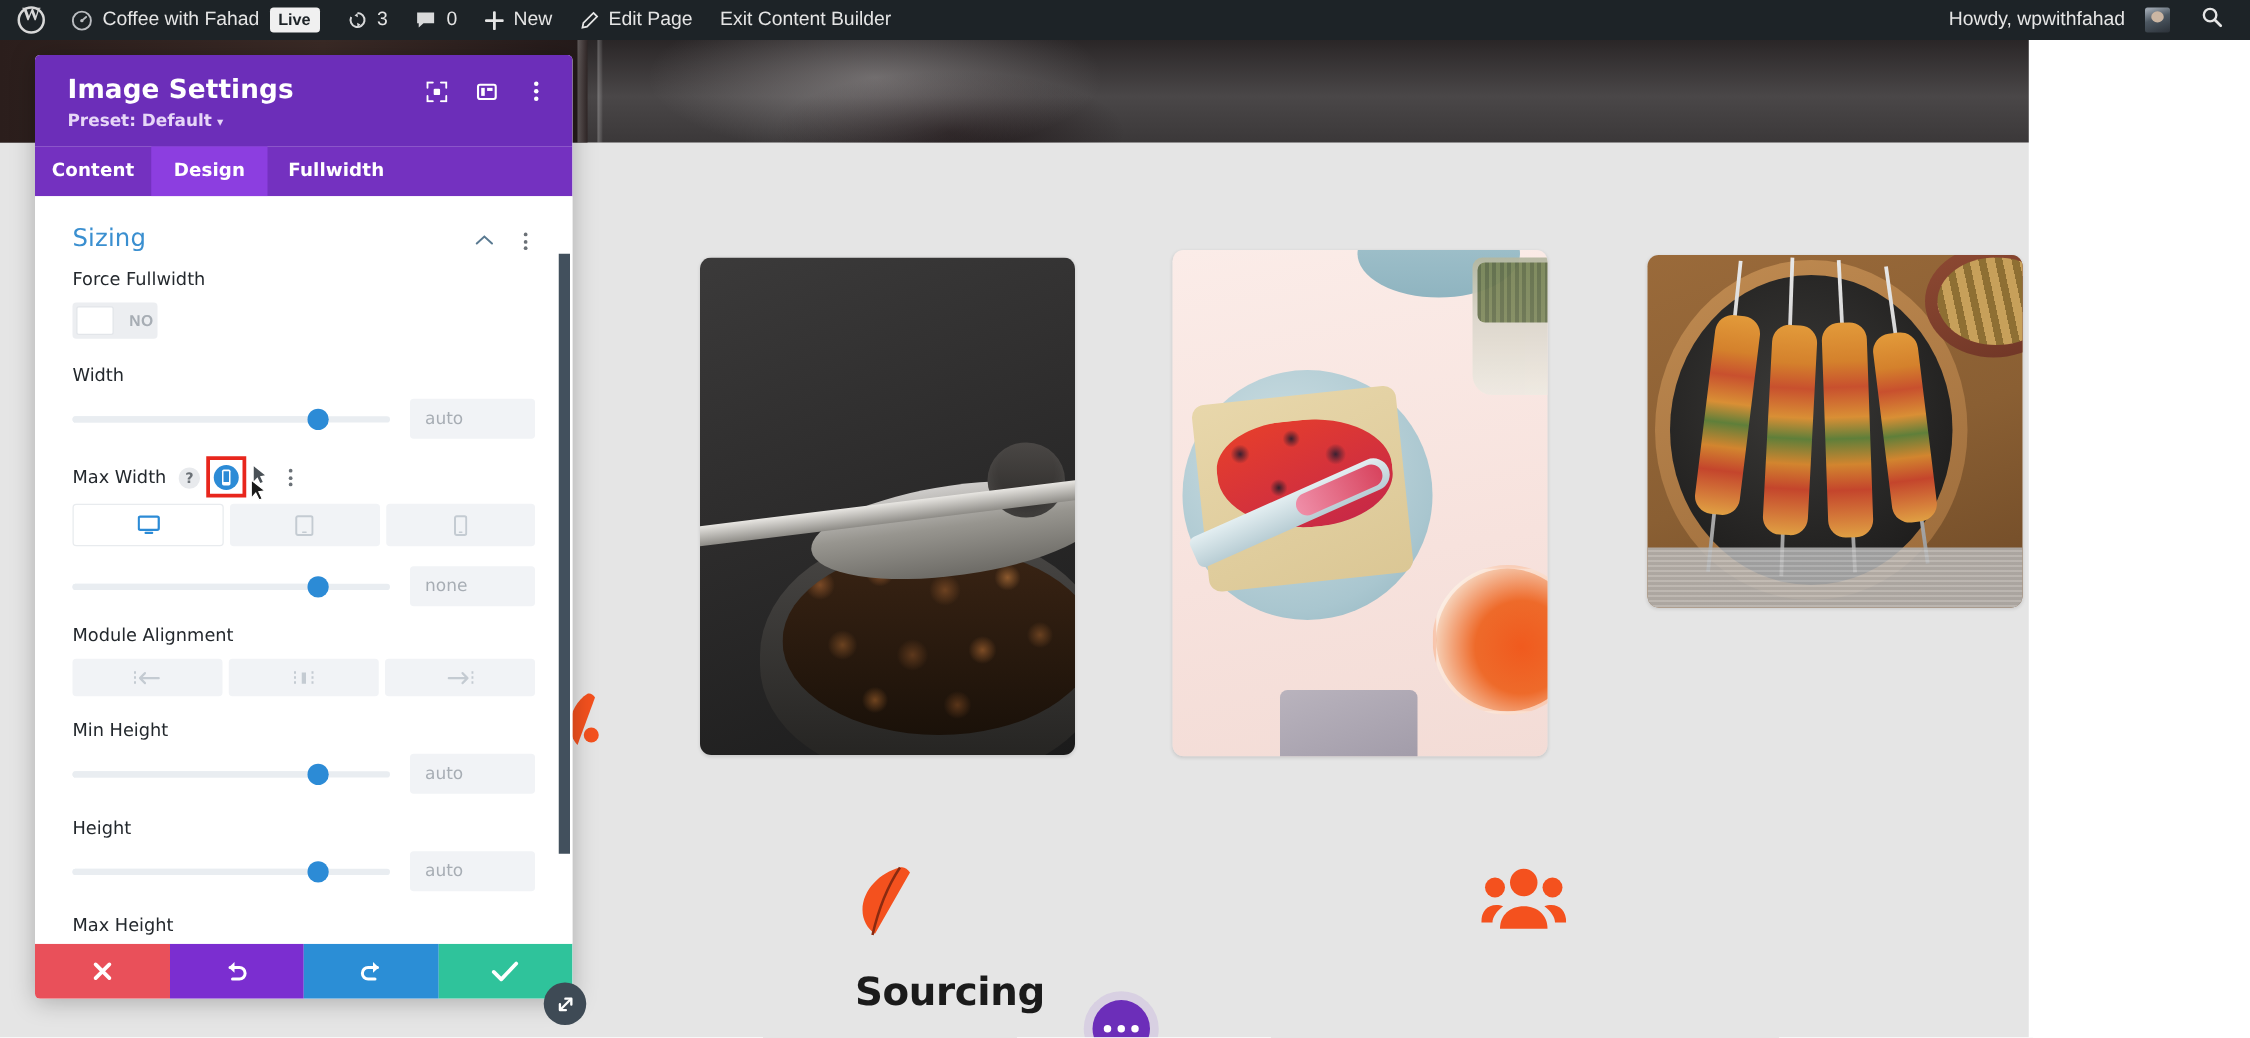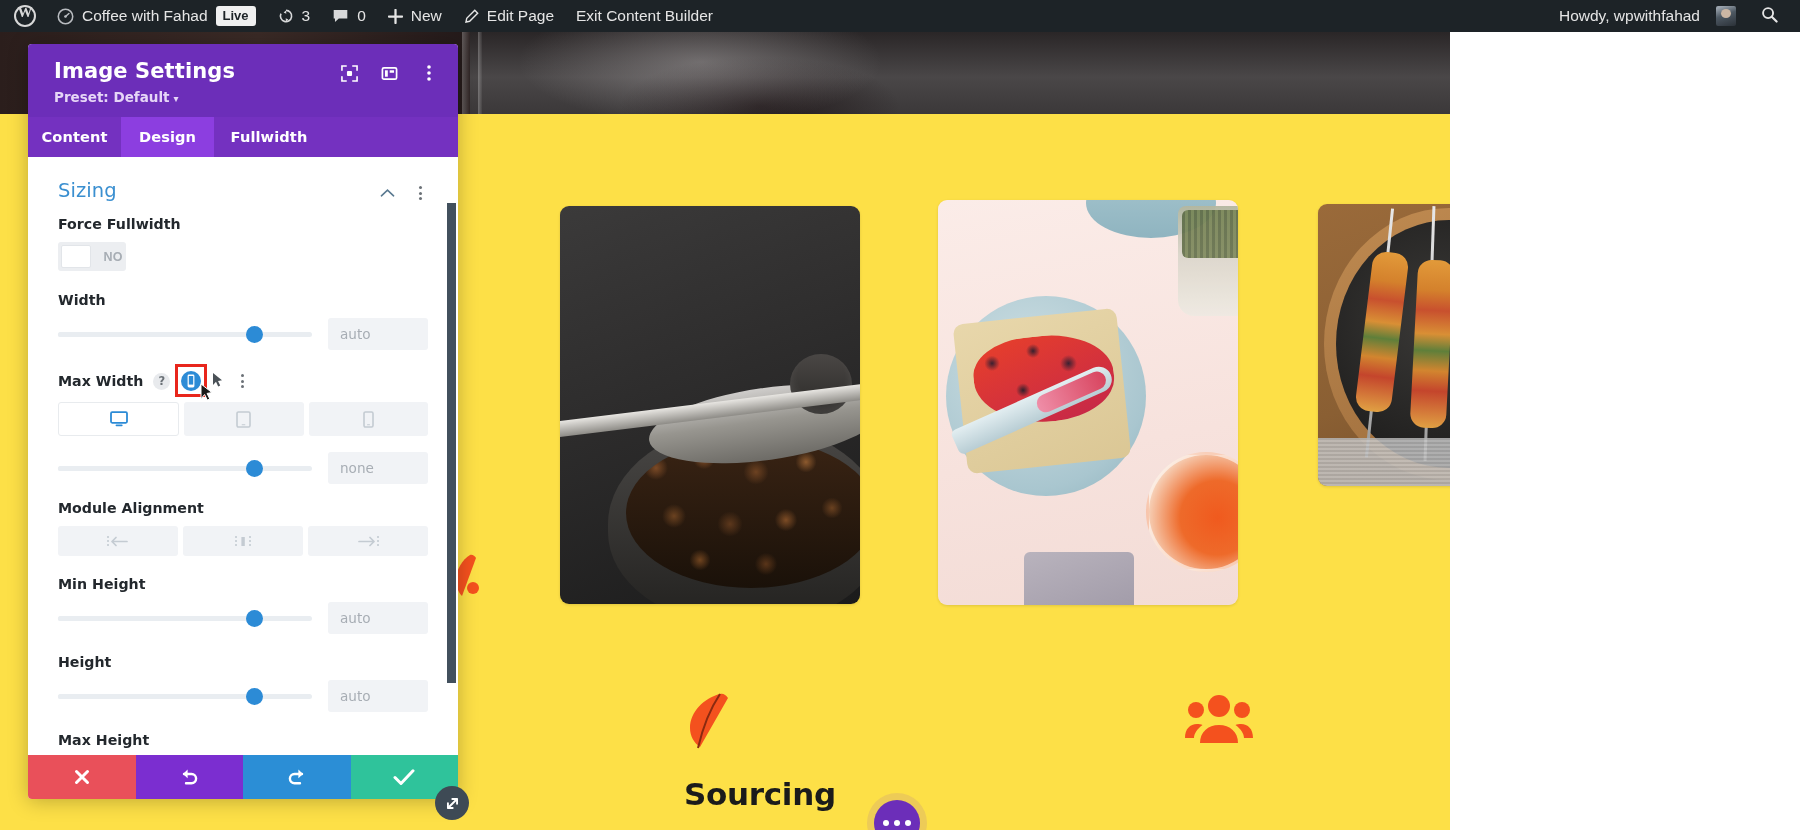--- a/index.html
+++ b/index.html
@@ -38,22 +38,22 @@
     position:relative; overflow:hidden;
   }
   .ab-avatar:after{
     content:""; position:absolute; left:5px; top:3px; width:10px;height:9px;
     border-radius:50%; background:#cbb6a3;
   }
   .ab-search{ font-size:16px; padding:0 12px 0 14px; color:#e5e5e5; cursor:pointer;}
 
   
   #page{
-    position:absolute; top:32px; left:0; width:1450px; height:798px;
-    background:#fde047; overflow:hidden;
+    position:absolute; top:32px; left:0; width:1623px; height:798px;
+    background:#e5e5e5; overflow:hidden;
   }
   
   #hero{
     position:absolute; top:0; left:0; width:1800px; height:82px;
     background:
       radial-gradient(ellipse 260px 90px at 700px 30px, rgba(230,225,225,.30), rgba(0,0,0,0) 70%),
       radial-gradient(ellipse 200px 70px at 760px 74px, rgba(20,10,12,.65), rgba(0,0,0,0) 70%),
       linear-gradient(180deg,#2a2627 0%, #4a4748 55%, #3b3839 100%);
   }
   #hero .hero-streak{
@@ -278,21 +278,21 @@
     font-family:"DejaVu Sans", sans-serif;
   }
   .section-head .sh-actions{ margin-left:auto; display:flex; align-items:center; gap:17px; }
 
   .field{ margin-bottom:20px; }
   .field-label{
     font-size:14.2px; color:#23282d; font-weight:600; margin-bottom:10px;
     display:flex; align-items:center; gap:9px;
     font-family:"DejaVu Sans", sans-serif;
   }
-  .lbl-text{ font-weight:700;text-align:right; }
+  .lbl-text{ font-weight:400;text-align:right; }
 
   .mini-icon{
     width:17px; height:17px; border-radius:50%; background:#e8eaed; color:#6b7177;
     font-size:11.5px; display:inline-flex; align-items:center; justify-content:center;
     cursor:pointer; font-weight:700;
   }
   .resp-icon-wrap{
     position:relative; width:22px; height:22px; display:inline-flex; align-items:center; justify-content:center;
     cursor:pointer;
   }

